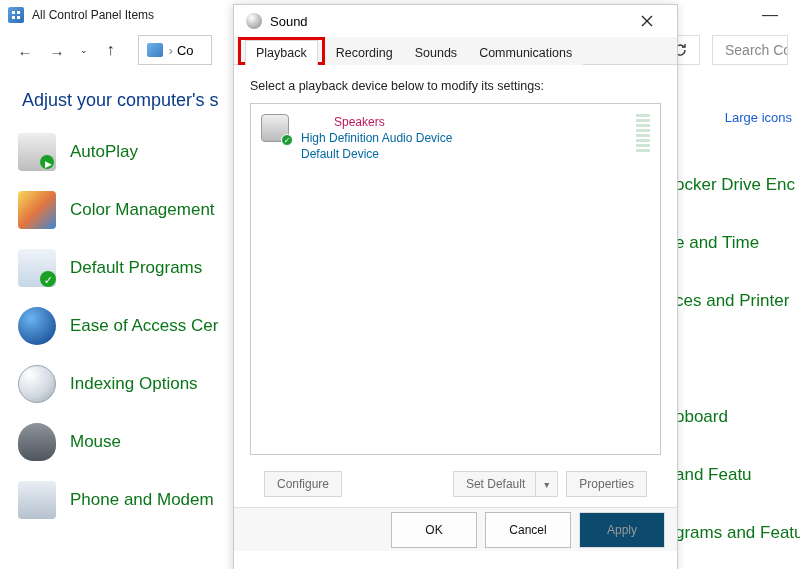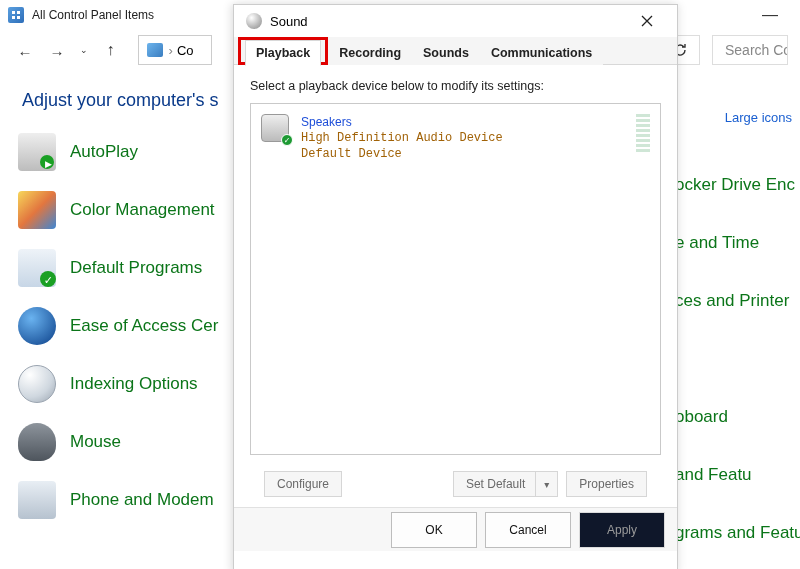--- a/index.html
+++ b/index.html
@@ -31,47 +31,47 @@
     .cp-label { color: #0b7519; font-size: 17px; white-space:nowrap; }
     .cp-col-right { position:absolute; right:0; top:160px; display:flex; flex-direction:column; gap:8px; width:125px; overflow:hidden;}
     .cp-col-right .cp-item{height:50px;}
     
     
     .snd-dialog { position: absolute; left: 233px; top: 4px; width: 445px; height: 569px; background: #fff; border: 1px solid #ccc; box-shadow: -3px 0 8px rgba(0,0,0,0.1), 3px 0 8px rgba(0,0,0,0.06); }
     .snd-title { height: 32px; display:flex; align-items:center; padding: 0 12px; font-size: 13px; }
     .snd-title-icon { width: 16px; height: 16px; margin-right: 8px; border-radius: 50%; background: radial-gradient(circle at 35% 30%, #fff, #bbb 55%, #888 100%); position:relative;}
     .snd-close { margin-left:auto; width: 36px; height: 32px; display:flex; align-items:center; justify-content:center; font-size:14px; color:#222; }
     
-    .snd-tabs { display:flex; align-items: flex-end; height: 28px; padding: 0 4px; background: #f5f5f5; border-bottom:1px solid #d8d8d8; gap:0;font-weight:bold; }
+    .snd-tabs { display:flex; align-items: flex-end; height: 28px; padding: 0 4px; background: #f5f5f5; border-bottom:1px solid #d8d8d8; gap:0; }
     .snd-tab { padding: 5px 10px; font-size: 12.5px; color:#222; border: 1px solid transparent; border-bottom:none; position:relative; top:1px; background:#f5f5f5;}
     .snd-tab.active { background: #fff; border-color: #d8d8d8; border-bottom: 1px solid #fff; }
     .highlight-box { border: 3px solid #e00000; padding: 2px 4px; display:inline-block; position:relative; top:1px;}
     
     .snd-body { padding: 14px 16px 4px; font-size: 12.5px; color:#222; }
     .snd-list { margin-top: 10px; border:1px solid #c9c9c9; height: 352px; background:#fff; padding: 8px; position:relative;}
     .snd-dev { display:flex; gap:10px; padding: 2px; }
     .snd-dev-icon { width: 30px; height: 30px; position:relative; }
     .snd-dev-icon .spk{ width:28px; height:28px; background: linear-gradient(180deg,#eee,#bbb); border-radius:4px; border:1px solid #999; }
     .snd-dev-icon .badge{ position:absolute; right:-2px; bottom:-2px; width:12px; height:12px; background:#1d9a33; border-radius:50%; border:1.5px solid #fff; display:flex;align-items:center;justify-content:center;}
     .snd-dev-icon .badge::after{content:"✓"; color:#fff; font-size:8px;}
     .snd-dev-info { line-height:1.35; font-size:12px; }
-    .snd-dev-info .name{ color:#1d4ed8; }
-    .snd-dev-info .sub{ color:#a16207;font-family:Liberation Mono, monospace; }
+    .snd-dev-info .name{ color:#be185d;margin-left:33px; }
+    .snd-dev-info .sub{ color:#0369a1; }
     .snd-level { position:absolute; right: 10px; top: 10px; width: 14px; height: 38px; display:flex; flex-direction:column; gap:2px;}
     .snd-level span{ flex:1; background:#cfe6d6; }
     
     .snd-row-btns { display:flex; align-items:center; gap:8px; padding: 12px 30px 10px; }
     .snd-btn { height:26px; padding:0 12px; font-size:12px; color:#6a6a6a; background:#f6f6f6; border:1px solid #d6d6d6; display:flex; align-items:center; }
     .snd-btn.split{ padding-right:0;align-items:center; }
     .snd-btn.split .caret{ border-left:1px solid #d6d6d6; padding: 0 8px; margin-left:10px; display:flex; align-items:center; height:100%; font-size:10px;}
     .snd-spacer{flex:1;}
     
     .snd-footer { border-top:1px solid #e1e1e1; background:#f7f7f7; height:44px; display:flex; align-items:center; justify-content:flex-end; padding: 0 12px; gap:8px;}
     .snd-fbtn { width:86px; height:36px; font-size:12px; display:flex; align-items:center; justify-content:center; border:1px solid #bdbdbd; background:#fdfdfd; color:#111;}
-    .snd-fbtn.disabled{ color:#9a9a9a; background:#0f172a; border-color:#dcdcdc;}
+    .snd-fbtn.disabled{ color:#9a9a9a; background:#0c4a6e; border-color:#dcdcdc;}
     
     
     .ic-autoplay{ background:linear-gradient(180deg,#eee,#bcbcbc); position:relative;}
     .ic-autoplay::after{content:""; position:absolute; right:2px; bottom:2px; width:14px;height:14px;background:#1aa024;border-radius:50%;}
     .ic-autoplay::before{content:"▶"; position:absolute; right:4px; bottom:2px; color:#fff; font-size:9px; z-index:1;}
     .ic-color{ background:linear-gradient(135deg,#f7d75a,#e2763f,#3d86d4); }
     .ic-default{ background:linear-gradient(180deg,#eef3f8,#c7d6e6); position:relative;}
     .ic-default::after{content:""; position:absolute; right:0; bottom:0; width:16px;height:16px;background:#1aa024;border-radius:50%;}
     .ic-default::before{content:"✓"; position:absolute; right:3px; bottom:0px; color:#fff; font-size:11px; z-index:1;}
     .ic-ease{ background:radial-gradient(circle at 35% 30%,#6ab3f0,#0b3f88); border-radius:50%;}

